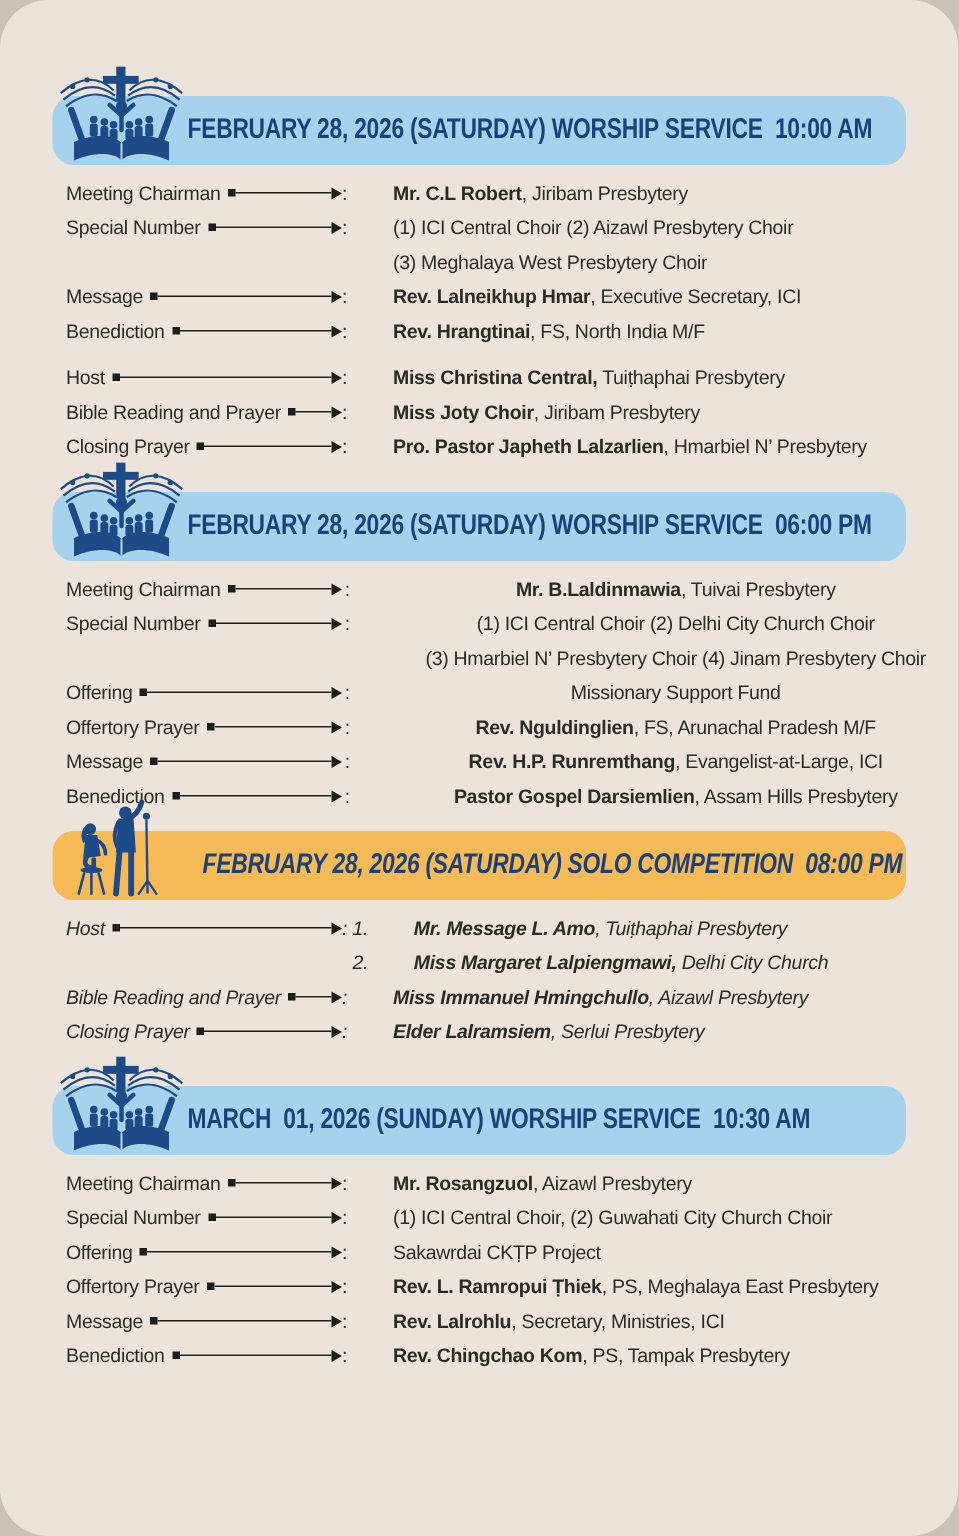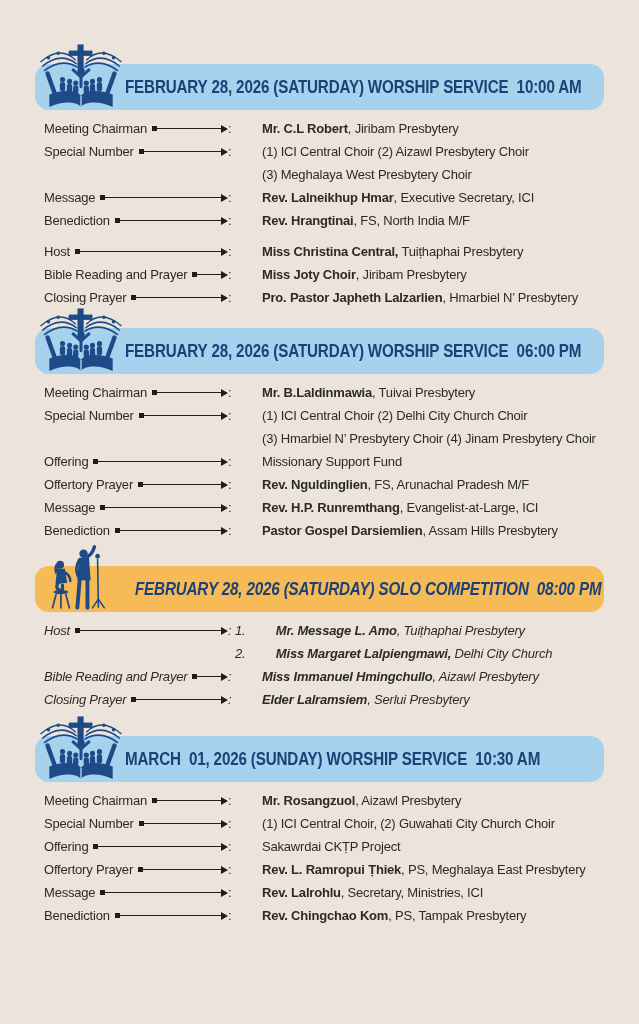--- a/index.html
+++ b/index.html
@@ -6,25 +6,26 @@
   .page {
     position:relative;
     width:639px; height:1024px;
     margin:0 auto;
     background:#ece4da;
     overflow:hidden;
     font-family:"Liberation Sans", sans-serif;
     color:#2c2a27;
     box-sizing:border-box;
     padding-top:64px;
+    border-radius:32px;
   }
   section.svc { position:relative; }
   section.svc:nth-of-type(1) { margin-bottom:8px; }
   section.svc:nth-of-type(2) { margin-bottom:19px; }
-  section.svc:nth-of-type(3) { margin-bottom:24px; }
+  section.svc:nth-of-type(3) { margin-bottom:12px;text-align:center; }
   section.svc:nth-of-type(4) { margin-bottom:25px;font-style:italic; }
 
   .banner {
     position:relative;
     margin-left:35px;
     width:569px; height:46px;
     border-radius:14px;
     display:flex; align-items:center;
   }
   .banner.blue   { background:#a7d2ee; }

